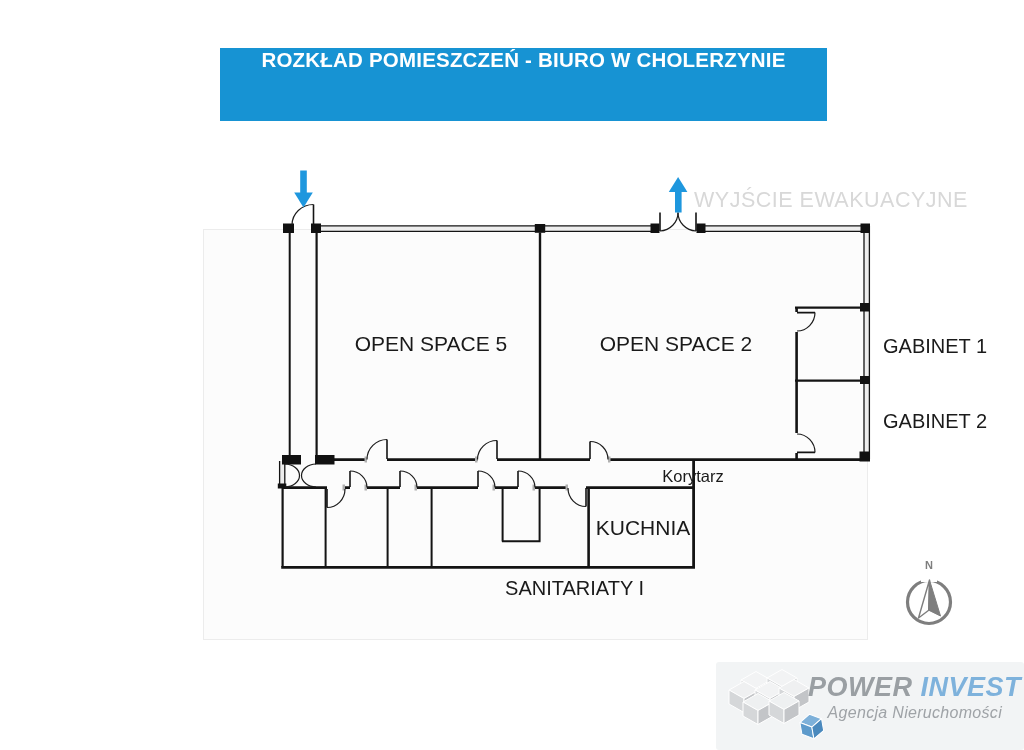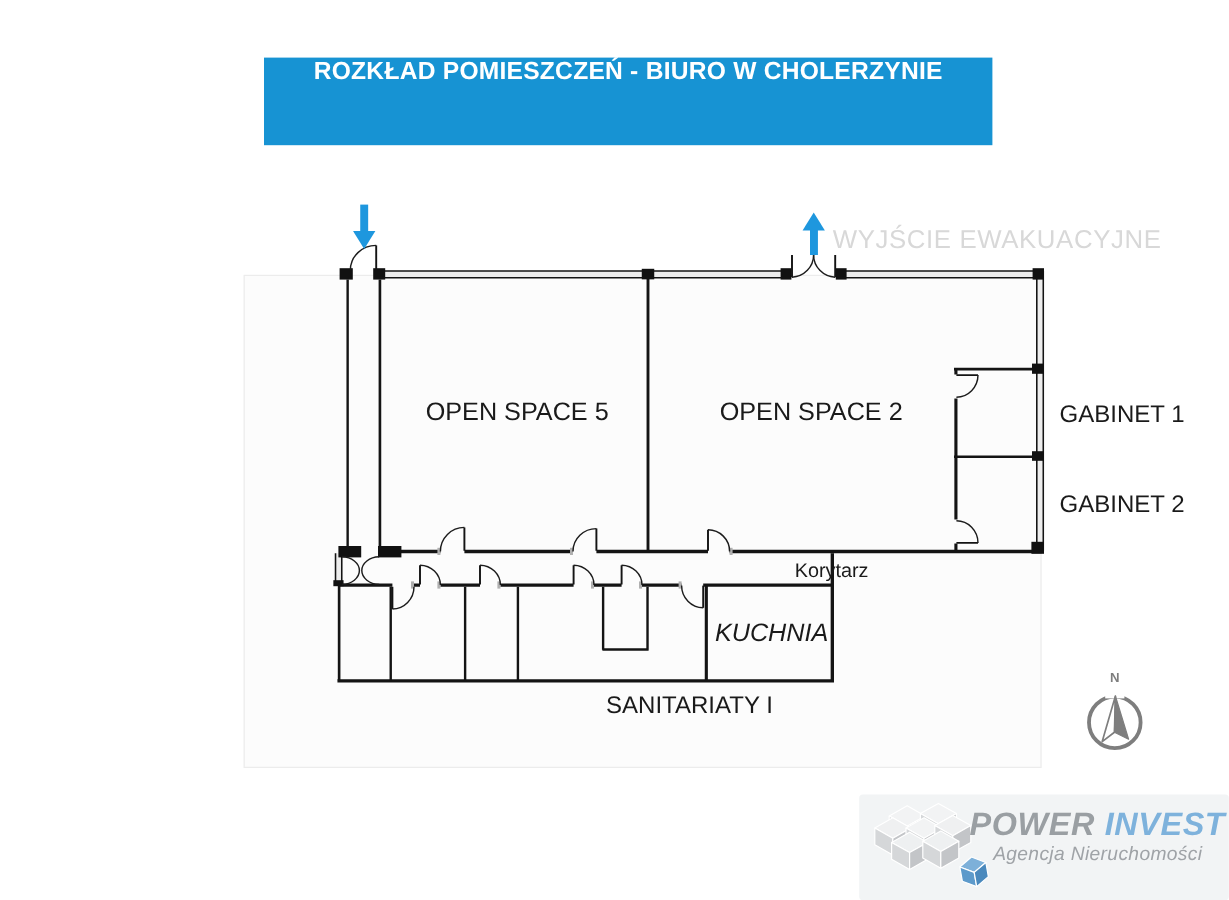--- a/index.html
+++ b/index.html
@@ -170,21 +170,21 @@
     <rect x="675" y="189.5" width="6.6" height="23"></rect>
     <polygon points="668.8,192 687.4,192 678.1,177"></polygon>
   </g>
 </svg>
 
 <div class="abs room-label lbl-os" style="left:431px;top:344px;">OPEN SPACE 5</div>
 <div class="abs room-label lbl-os" style="left:676px;top:344px;">OPEN SPACE 2</div>
 <div class="abs room-label lbl-gab" style="left:883px;top:346px;">GABINET 1</div>
 <div class="abs room-label lbl-gab" style="left:883px;top:421px;">GABINET 2</div>
 <div class="abs room-label lbl-kor" style="left:645px;top:476px;margin-left:48px;">Korytarz</div>
-<div class="abs room-label lbl-kuch" style="left:643px;top:528px;font-style:italic;">KUCHNIA</div>
+<div class="abs room-label lbl-kuch" style="left:643px;top:528px;">KUCHNIA</div>
 <div class="abs lbl-sanit">
   <div>SANITARIATY I</div>
 </div>
 <div class="abs evac-label">WYJŚCIE EWAKUACYJNE</div>
 
 <svg class="abs" style="left:901px;top:574px;" width="56" height="56" viewBox="0 0 56 56">
   <circle cx="28" cy="28" r="21.5" stroke="#7e7e7e" stroke-width="3.2" fill="none"></circle>
   <rect x="20" y="0" width="16" height="8" fill="#ffffff"></rect>
   <path d="M28.5,6 L17.5,44 L27.7,36.2 Z" fill="#ffffff" stroke="#7e7e7e" stroke-width="1.4" stroke-linejoin="round"></path>
   <path d="M28.5,6 L27.7,36.2 L39.5,42 Z" fill="#7e7e7e" stroke="#7e7e7e" stroke-width="1" stroke-linejoin="round"></path>

